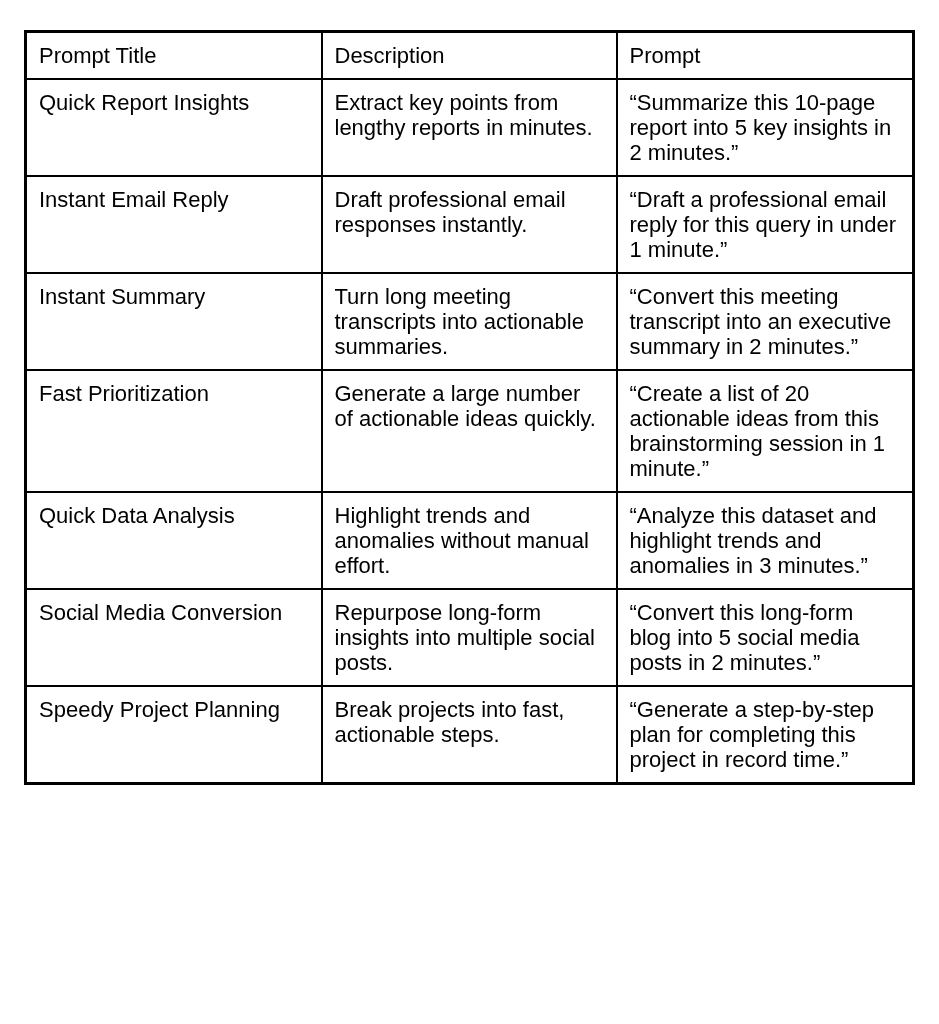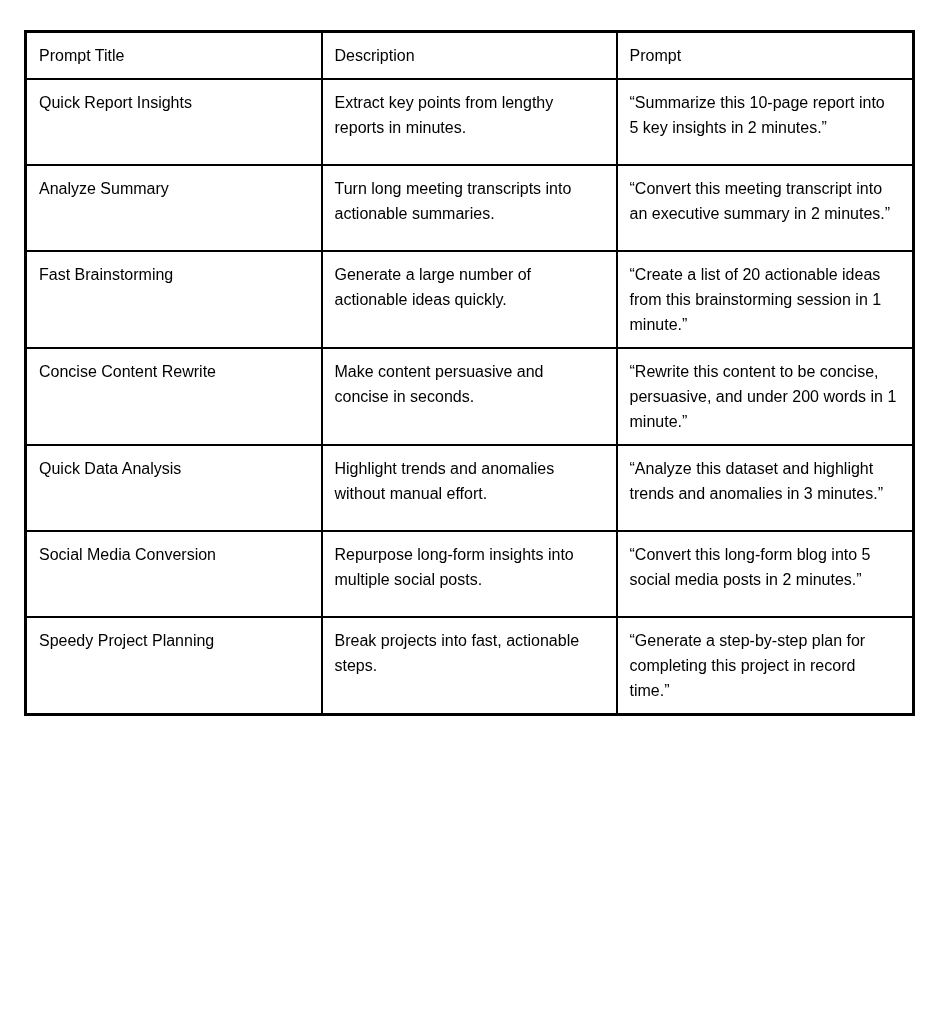--- a/index.html
+++ b/index.html
@@ -26,21 +26,21 @@
   }
   table.prompt-table col.c1 { width: 296px; }
   table.prompt-table col.c2 { width: 295px; }
   table.prompt-table col.c3 { width: 297px; }
   table.prompt-table th,
   table.prompt-table td {
     border: 2px solid #000000;
     vertical-align: top;
     text-align: left;
     padding: 10px 14px 10px 12px;
-    font-size: 16px;
+    font-size: 22px;
     line-height: 25px;
     font-weight: 400;
     color: #000000;
     overflow: hidden;
   }
   table.prompt-table thead tr { height: 46px; }
   table.prompt-table tbody tr { height: 86px; }
 </style>
 </head>
 <body>
@@ -59,33 +59,33 @@
         <th>Prompt</th>
       </tr>
     </thead>
     <tbody>
       <tr>
         <td>Quick Report Insights</td>
         <td>Extract key points from lengthy reports in minutes.</td>
         <td>“Summarize this 10-page report into 5 key insights in 2 minutes.”</td>
       </tr>
       <tr>
-        <td>Analyze Summary</td>
+        <td>Instant Email Reply</td>
+        <td>Draft professional email responses instantly.</td>
+        <td>“Draft a professional email reply for this query in under 1 minute.”</td>
+      </tr>
+      <tr>
+        <td>Instant Summary</td>
         <td>Turn long meeting transcripts into actionable summaries.</td>
         <td>“Convert this meeting transcript into an executive summary in 2 minutes.”</td>
       </tr>
       <tr>
-        <td>Fast Brainstorming</td>
+        <td>Fast Prioritization</td>
         <td>Generate a large number of actionable ideas quickly.</td>
         <td>“Create a list of 20 actionable ideas from this brainstorming session in 1 minute.”</td>
-      </tr>
-      <tr>
-        <td>Concise Content Rewrite</td>
-        <td>Make content persuasive and concise in seconds.</td>
-        <td>“Rewrite this content to be concise, persuasive, and under 200 words in 1 minute.”</td>
       </tr>
       <tr>
         <td>Quick Data Analysis</td>
         <td>Highlight trends and anomalies without manual effort.</td>
         <td>“Analyze this dataset and highlight trends and anomalies in 3 minutes.”</td>
       </tr>
       <tr>
         <td>Social Media Conversion</td>
         <td>Repurpose long-form insights into multiple social posts.</td>
         <td>“Convert this long-form blog into 5 social media posts in 2 minutes.”</td>

